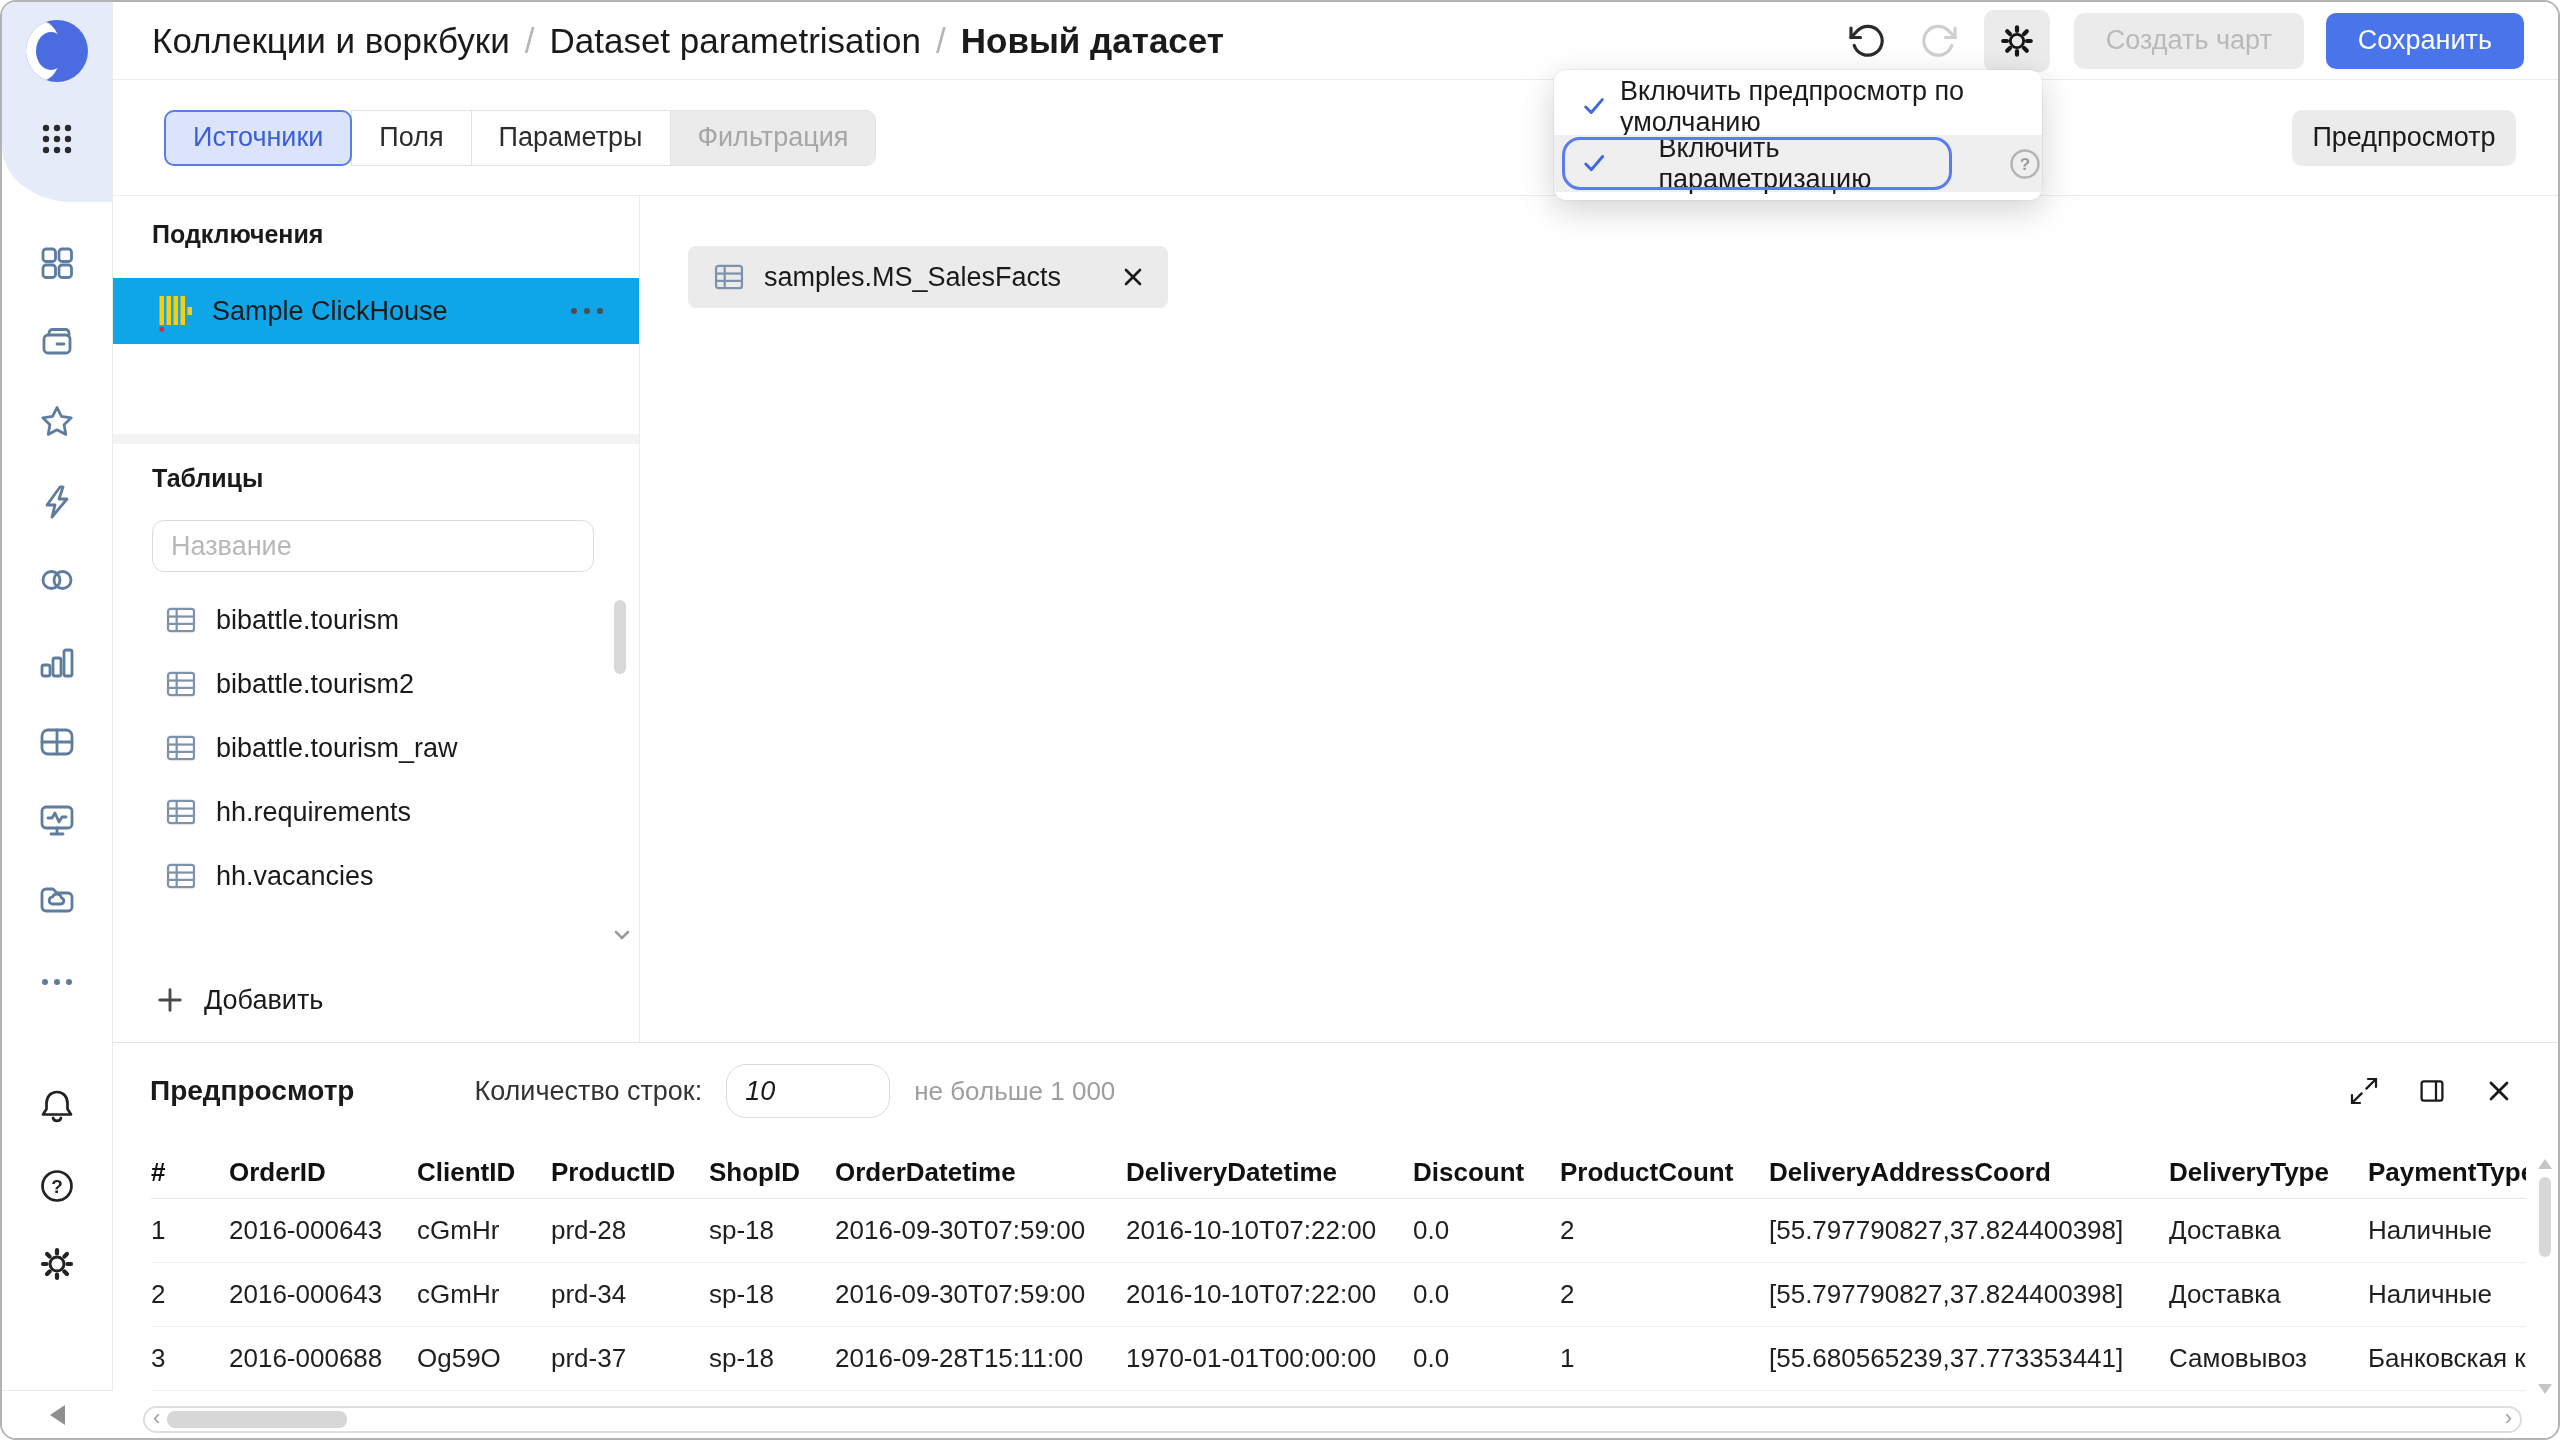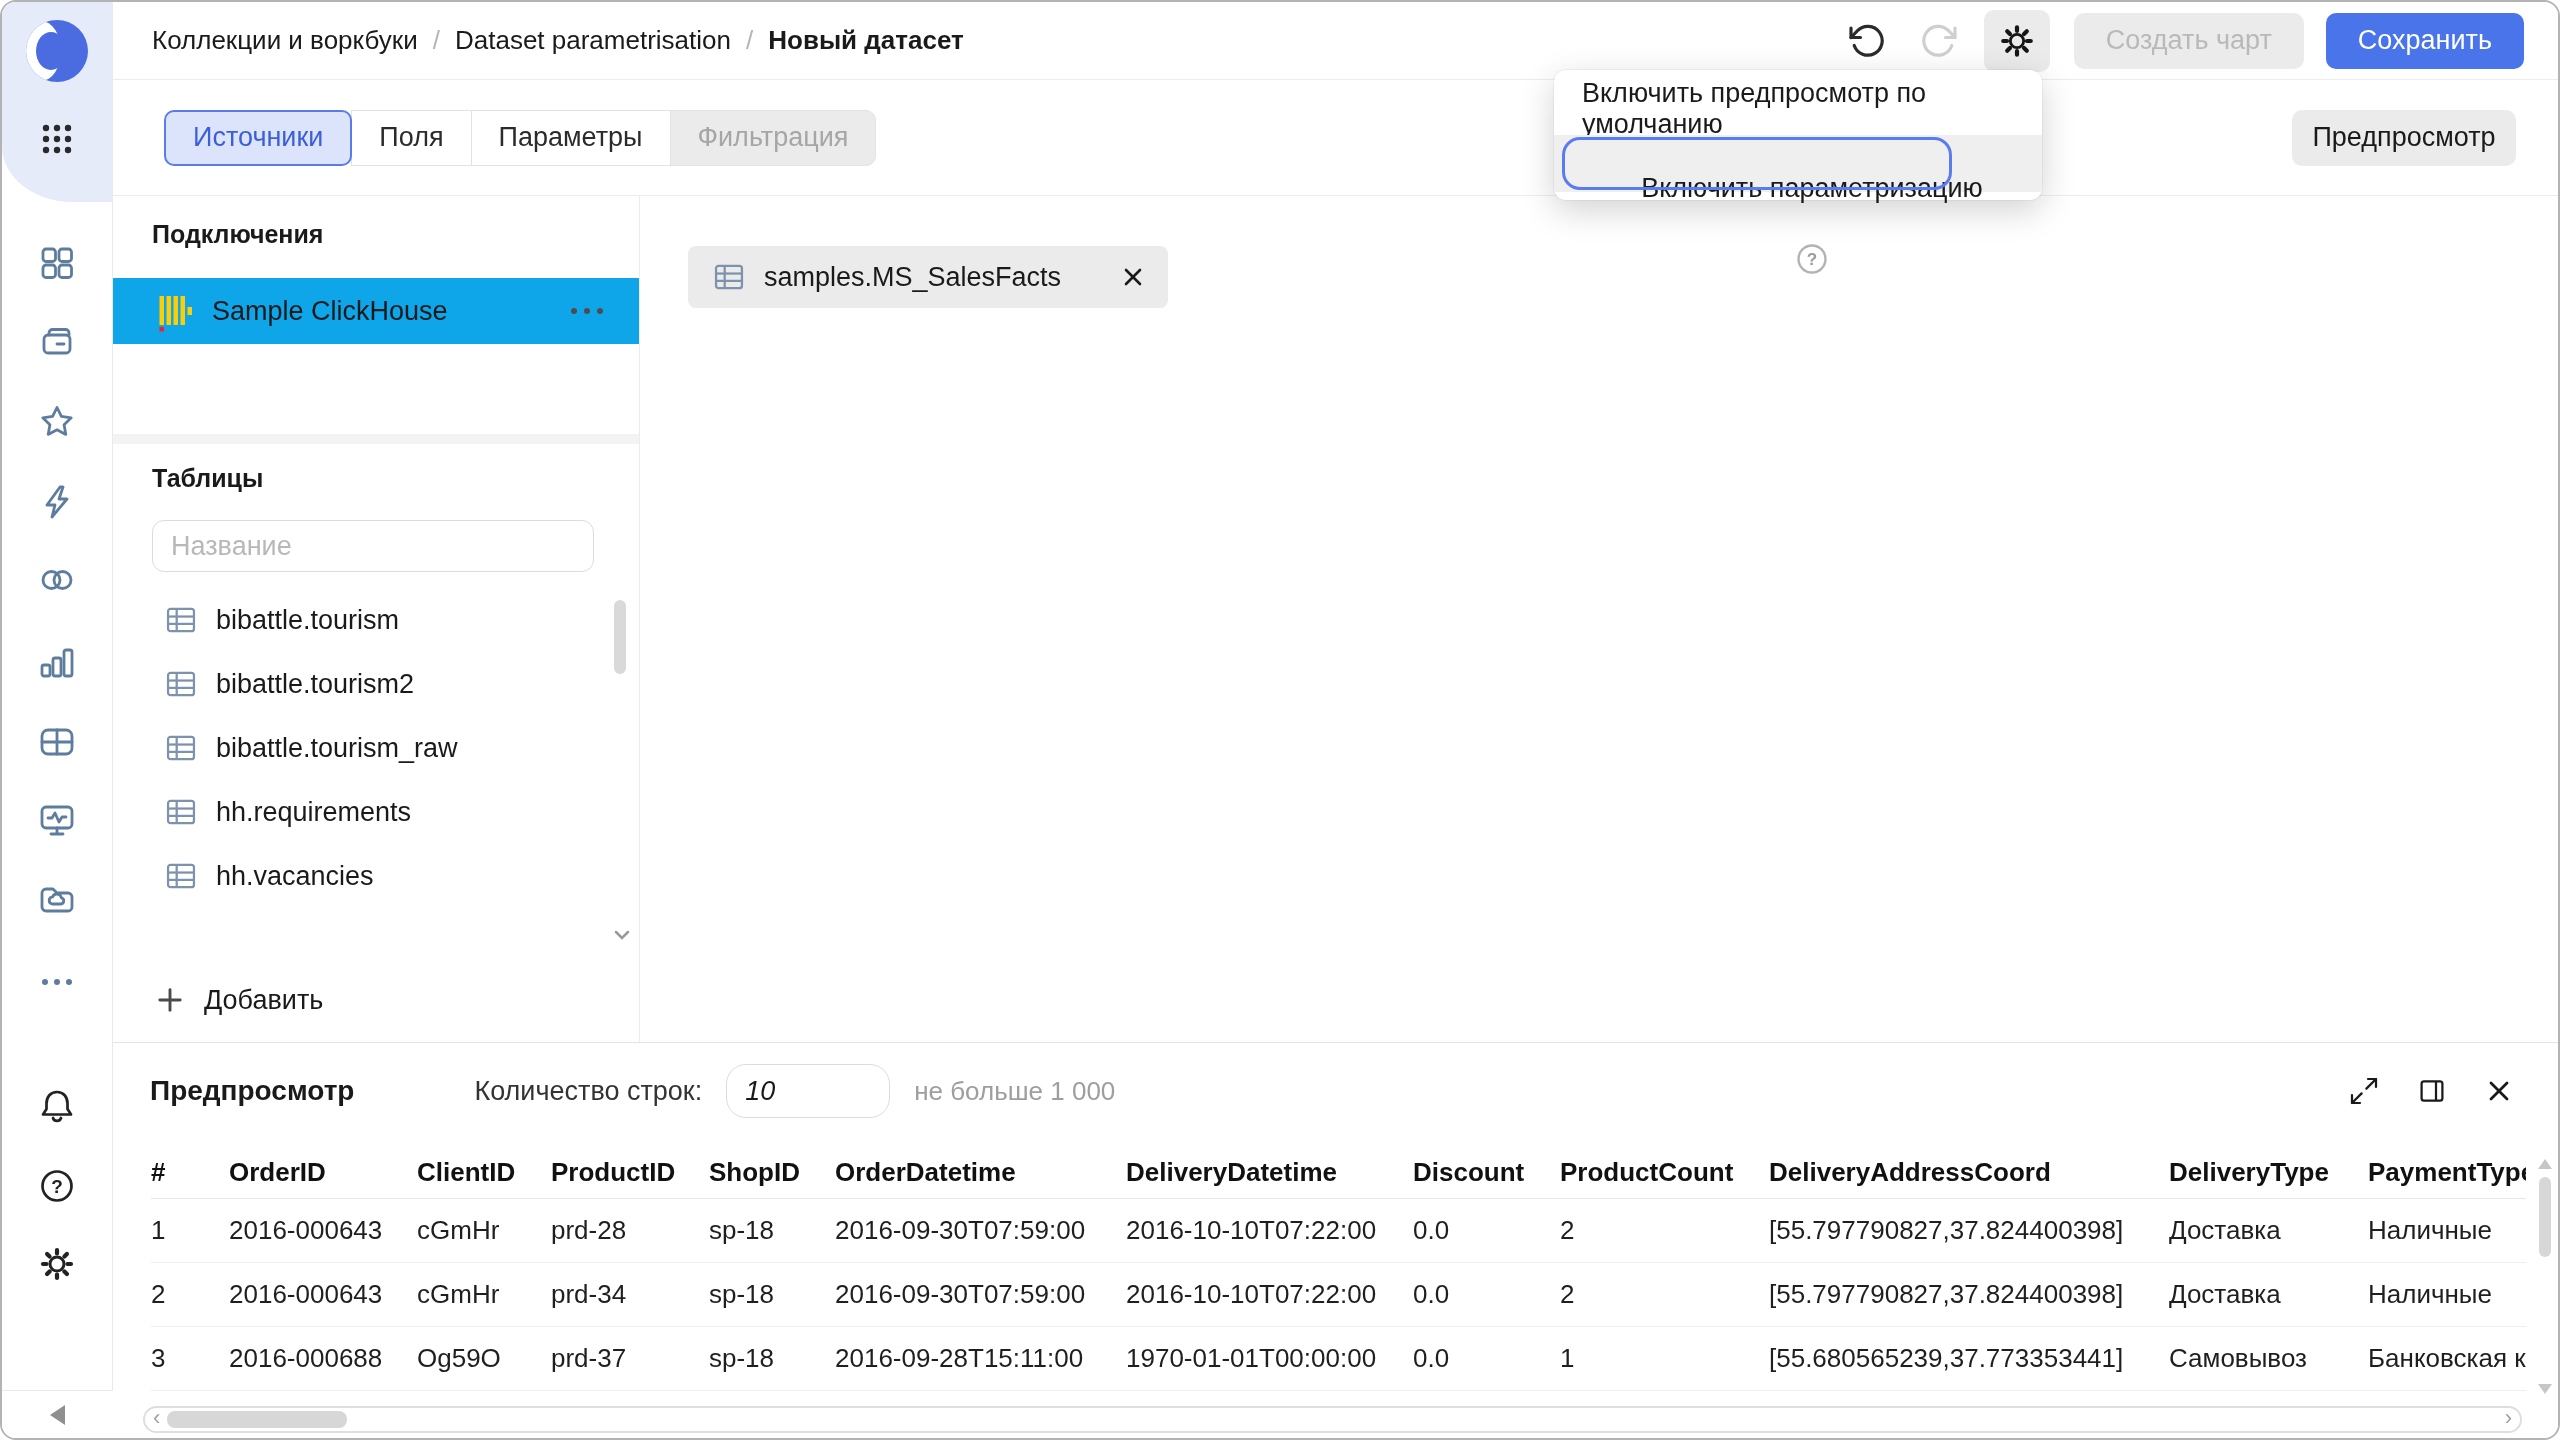--- a/index.html
+++ b/index.html
@@ -12,21 +12,21 @@
   .rail{position:absolute;left:0;top:0;width:111px;height:100%;background:#fff;border-right:1px solid #eaeaea;z-index:20;}
   .rail-top{position:absolute;left:0;top:0;width:100%;height:200px;background:#e6ebf9;border-bottom-left-radius:70px 56px;}
   .rail-btn{position:absolute;left:33px;width:44px;height:44px;display:flex;align-items:center;justify-content:center;cursor:pointer;}
   .ric{stroke:#5e7d9e;stroke-width:2.8;fill:none;stroke-linecap:round;stroke-linejoin:round;}
   .ric-dark{stroke:#222;stroke-width:2.7;fill:none;stroke-linecap:round;stroke-linejoin:round;}
   .rail-collapse{position:absolute;left:0;bottom:0;width:111px;height:48px;border-top:1px solid #e9e9e9;display:flex;align-items:center;justify-content:center;background:#fff;cursor:pointer;}
   .tri-left{width:0;height:0;border-top:10px solid transparent;border-bottom:10px solid transparent;border-right:15px solid #8f8f8f;}
 
   
   .topbar{position:absolute;left:111px;right:0;top:0;height:78px;background:#fff;border-bottom:1px solid #ececec;display:flex;align-items:center;padding:0 34px 0 39px;}
-  .crumbs{display:flex;align-items:center;gap:15px;font-size:26px;}
+  .crumbs{display:flex;align-items:center;gap:15px;font-size:35px;}
   .crumb{color:#1a1a1a;cursor:pointer;}
   .crumb-sep{color:#b5b5b5;}
   .crumb-current{font-weight:700;}
   .top-actions{margin-left:auto;display:flex;align-items:center;}
   .icon-btn{display:flex;align-items:center;justify-content:center;cursor:pointer;}
   .gear-btn{width:66px;height:62px;background:#ebebeb;border-radius:10px;margin-left:26px;}
   .btn{height:56px;border-radius:10px;display:flex;align-items:center;justify-content:center;font-size:27px;padding:0 32px;cursor:pointer;white-space:nowrap;}
   .btn-disabled{background:#ebebeb;color:#b9b9b9;margin-left:24px;cursor:default;}
   .btn-primary{background:#4a75ea;color:#fff;margin-left:22px;}
 
@@ -62,21 +62,21 @@
   .list-chevron{position:absolute;left:499px;top:732px;cursor:pointer;}
 
   
   .canvas{position:absolute;left:638px;top:194px;right:0;height:846px;background:#fff;}
   .chip{position:absolute;left:48px;top:50px;width:480px;height:62px;background:#ebebeb;border-radius:8px;display:flex;align-items:center;padding:0 22px;}
   .chip-label{margin-left:16px;font-size:27px;}
   .chip-close{margin-left:auto;cursor:pointer;display:flex;}
 
   
   .menu{position:absolute;left:1552px;top:68px;width:488px;background:#fff;border-radius:12px;box-shadow:0 10px 34px rgba(0,0,0,.18),0 0 0 1px rgba(0,0,0,.04);z-index:50;padding:8px 0;}
-  .menu-item{height:57px;display:flex;align-items:center;padding-left:14px;font-size:27px;cursor:pointer;position:relative;flex-direction:column;}
+  .menu-item{height:57px;display:flex;align-items:center;padding-left:28px;font-size:27px;cursor:pointer;position:relative;}
   .menu-item .mi-label{margin-left:14px;}
   .menu-item[data-focused="true"]{background:#efefef;gap:38px;}
   .focus-ring{position:absolute;left:8px;top:2px;width:390px;height:53px;border:3px solid #5b7cf0;border-radius:18px;pointer-events:none;}
   .help-badge{margin-left:14px;display:flex;}
 
   
   .preview{position:absolute;left:111px;top:1040px;right:0;bottom:0;background:#fff;border-top:1px solid #e4e4e4;}
   .pv-header{height:96px;display:flex;align-items:center;padding-left:37px;}
   .pv-title{font-size:28px;font-weight:700;}
   .pv-rows-label{margin-left:120px;font-size:27px;color:#333;}

